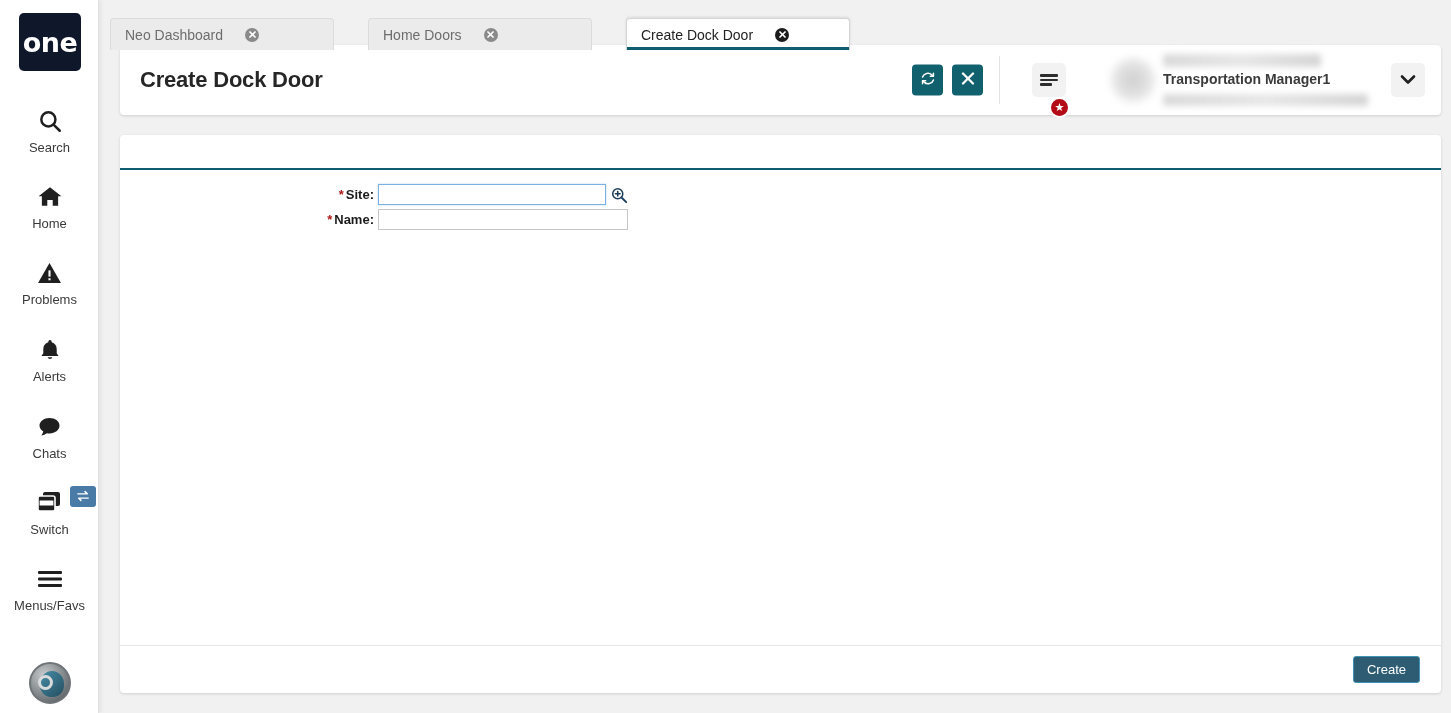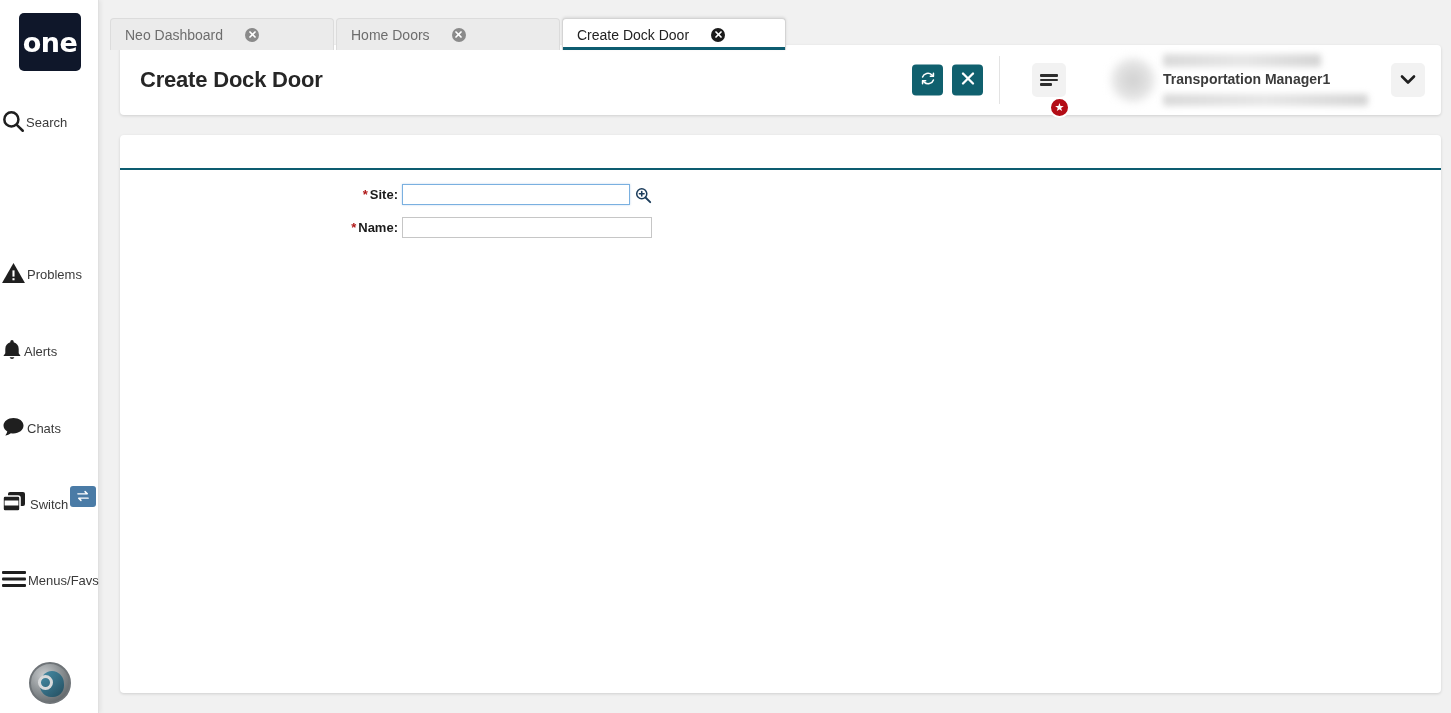--- a/index.html
+++ b/index.html
@@ -34,21 +34,21 @@
   .logo-text {
     color: #ffffff;
     font-size: 27px;
     font-weight: 600;
     letter-spacing: -0.5px;
     line-height: 1;
     font-family: "DejaVu Sans", sans-serif;
   }
   .nav-item {
     position: absolute; left: 0; width: 99px;
-    display: flex; flex-direction: row; align-items: center;
+    display: flex; flex-direction: column; align-items: center;
     cursor: pointer;
     user-select: none;
   }
   .nav-icon {
     height: 34px; display: flex; align-items: center; justify-content: center;
     color: #2b2b2b;
   }
   .nav-label {
     font-size: 13px; color: #3a3a3a; margin-top: 2px;
     line-height: 15px; white-space: nowrap;
@@ -84,20 +84,21 @@
     border-radius: 50%;
   }
 
   
   .tabstrip {
     position: absolute; left: 110px; top: 14px;
     height: 36px;
     display: flex;
     align-items: flex-end;
     z-index: 10;
+    gap: 32px;
   }
   .tab {
     position: relative;
     height: 32px;
     display: flex; align-items: center;
     padding: 0 10px 0 14px;
     background: #ebebeb;
     border: 1px solid #dcdcdc;
     border-bottom: none;
     border-top-left-radius: 4px;
@@ -236,28 +237,27 @@
     box-shadow: 0 1px 3px rgba(0,0,0,0.14);
   }
   .content-toolbar {
     height: 35px;
     border-bottom: 2px solid #0d5c70;
   }
   .form-area {
     position: relative;
     height: 473px;
     padding-top: 12px;
-    padding-left: 24px;
   }
   .frow {
     display: flex; align-items: center;
     height: 25px;
     margin-bottom: 0;
   }
-  .frow + .frow { margin-top: 8px; }
+  .frow + .frow { margin-top: 0; }
   .flabel {
     width: 258px;
     text-align: right;
     padding-right: 4px;
     font-size: 13px;
     font-weight: bold;
     color: #1b1b1b;
     white-space: nowrap;
   }
   .req { color: #b01818; font-weight: bold; margin-right: 2px; }
@@ -323,20 +323,28 @@
     <div class="nav-item" style="top:104px">
       <div class="nav-icon">
         <svg width="26" height="26" viewBox="0 0 24 24" fill="none" stroke="#1f1f1f" stroke-width="2.3">
           <circle cx="10.5" cy="10.5" r="6.5"></circle>
             <line x1="15.5" y1="15.5" x2="21" y2="21" stroke-linecap="round"></line>
         </svg>
       </div>
       <div class="nav-label">Search</div>
     </div>
 
+    <div class="nav-item" style="top:180px">
+      <div class="nav-icon">
+        <svg width="28" height="26" viewBox="0 0 24 24" fill="#1f1f1f">
+          <path d="M12 3L1.5 11.2h3V20h5v-5.3h5V20h5v-8.8h3z"></path>
+        </svg>
+      </div>
+      <div class="nav-label">Home</div>
+    </div>
 
     <div class="nav-item" style="top:256px">
       <div class="nav-icon">
         <svg width="27" height="25" viewBox="0 0 24 24" fill="#1f1f1f">
           <path d="M12 2L1 21h22z"></path>
           <rect x="11" y="9" width="2" height="6" fill="#fff"></rect>
           <rect x="11" y="16.5" width="2" height="2" fill="#fff"></rect>
         </svg>
       </div>
       <div class="nav-label">Problems</div>
@@ -509,15 +517,18 @@
         <div class="flabel">
           <span class="req">*</span><span>Name:</span>
         </div>
         <input class="finput w-name" type="text" placeholder="" style="">
       </div>
 
 
 
     </div>
 
+    <div class="card-footer">
+      <button class="create-btn">Create</button>
+    </div>
   </div>
 
 </div>
 
 </body></html>

